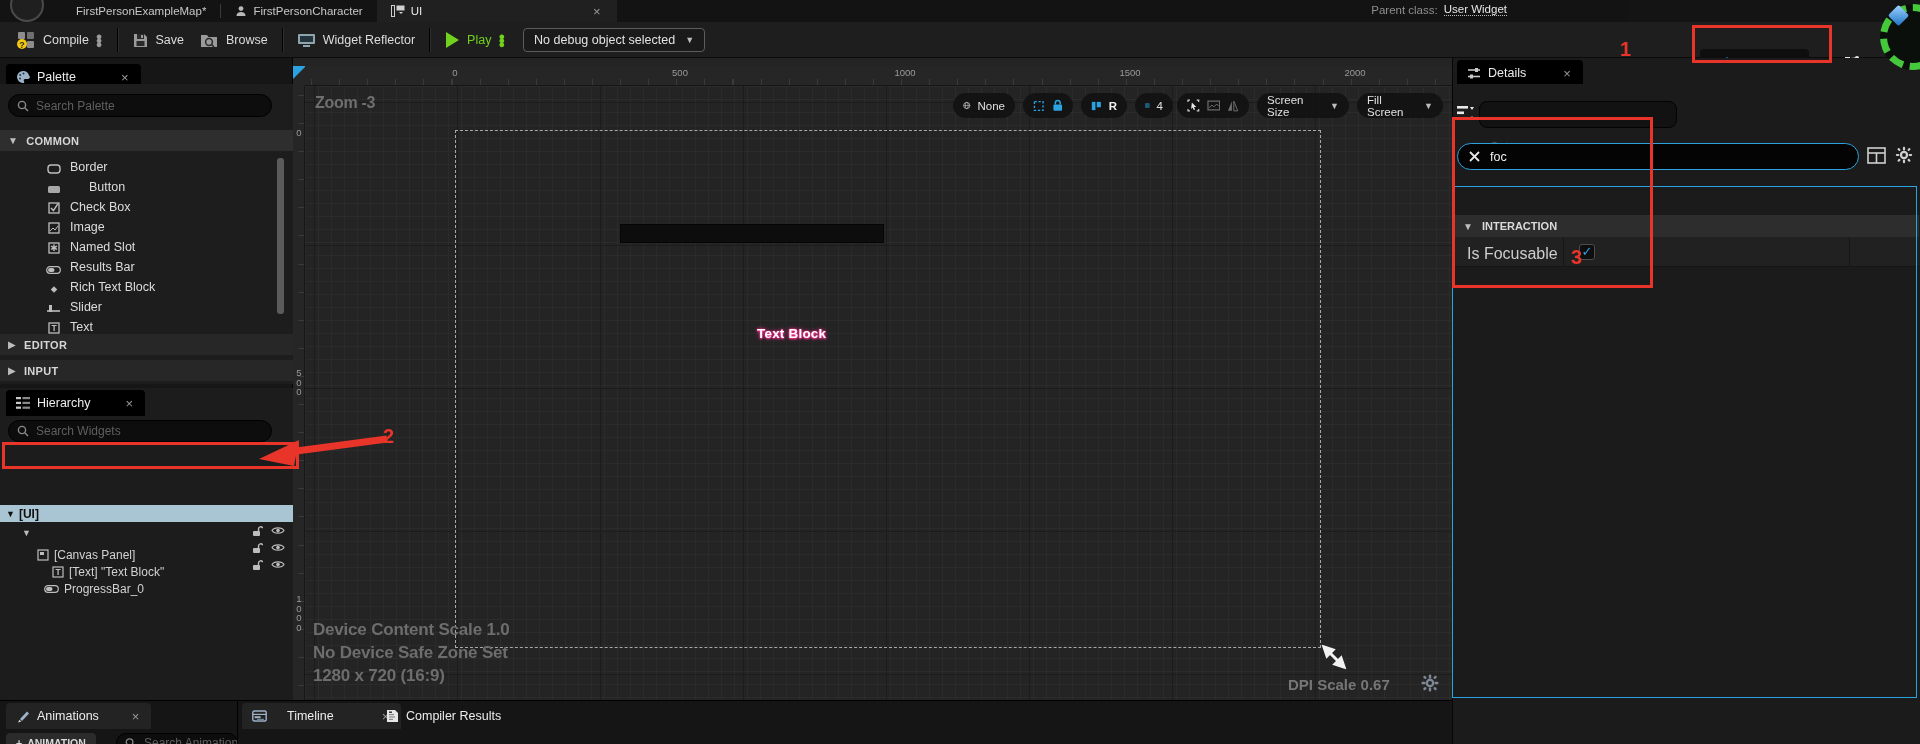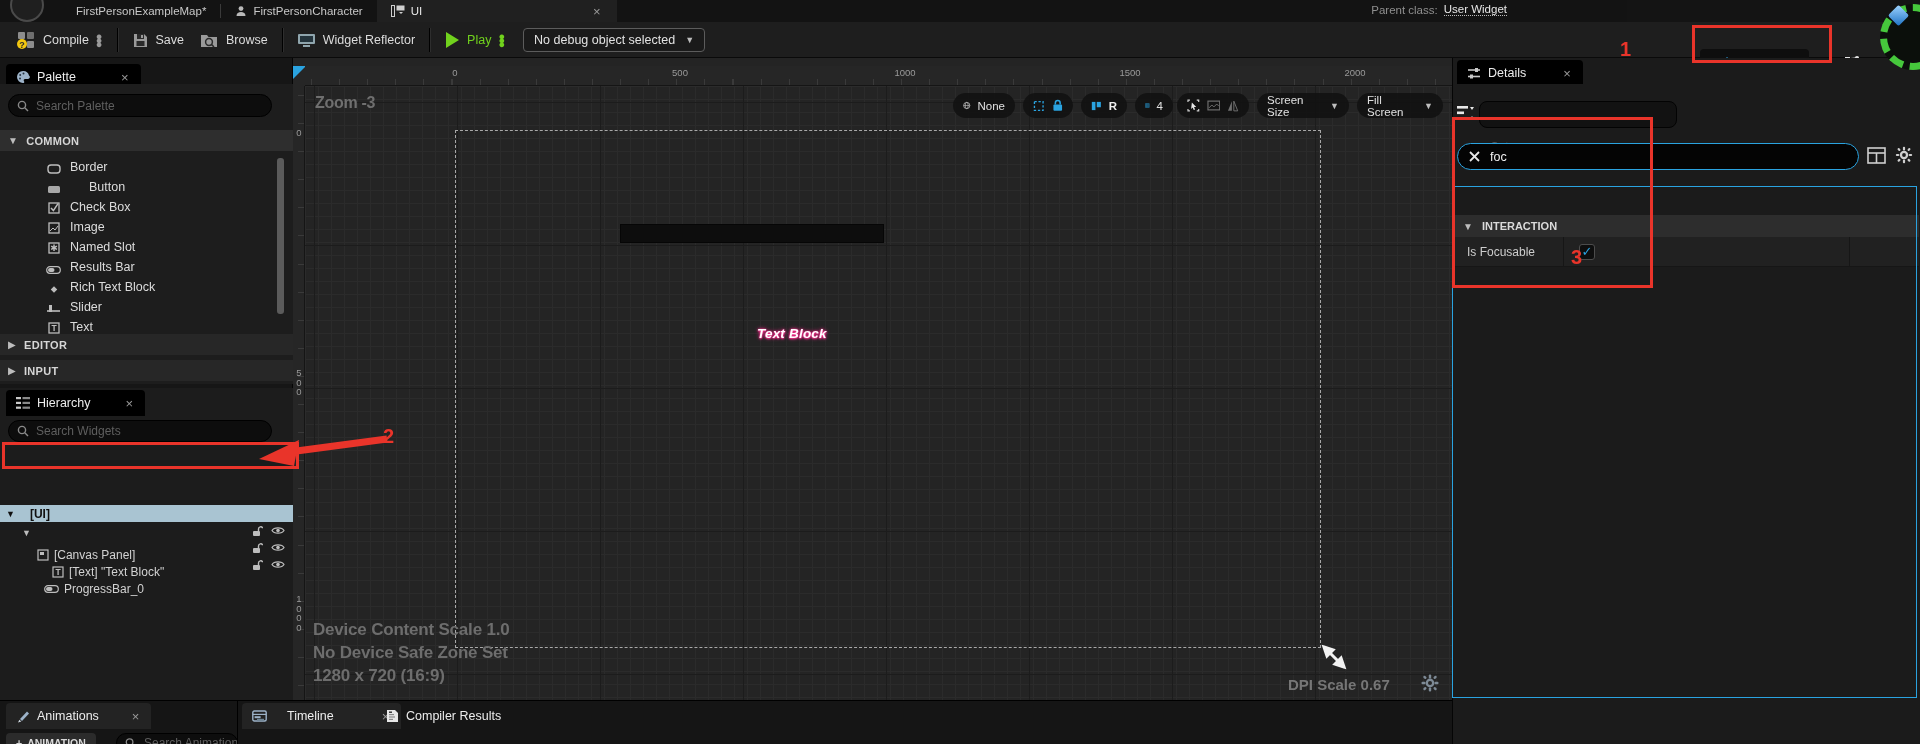--- a/index.html
+++ b/index.html
@@ -70,37 +70,37 @@
       linear-gradient(to bottom,#1c1c1c 1px,transparent 1px),
       linear-gradient(to right,#2b2b2b 1px,transparent 1px),
       linear-gradient(to bottom,#2b2b2b 1px,transparent 1px);
     background-size:143px 143px,143px 143px,13px 13px,13px 13px;
     background-position:9px 0,0 16px,0 0,0 0; }
   #zoomlabel { position:absolute; left:10px; top:8px; font-size:16px; font-weight:bold; color:#6f6f6f; letter-spacing:-0.3px; }
   .cpill { position:absolute; top:7px; height:25px; background:rgba(16,16,16,.85); border-radius:13px; display:flex; align-items:center; gap:7px; padding:0 10px; color:#e0e0e0; font-size:11.5px; }
   #designrect { position:absolute; left:150px; top:44px; width:866px; height:518px; border:1px dashed #a8a8a8; }
   #progresswidget { position:absolute; left:315px; top:138px; width:264px; height:19px; background:#0d0d0d; border:1px solid #060606; }
   #textblockwidget { position:absolute; left:452px; top:240px; font-size:13.5px; font-weight:bold; color:#fff;
-    text-shadow:0 0 2px #ff2d8f, 0 0 4px #ff2d8f, 0 1px 2px #ff2d8f; letter-spacing:0.2px;font-style:italic;}
+    text-shadow:0 0 2px #ff2d8f, 0 0 4px #ff2d8f, 0 1px 2px #ff2d8f; letter-spacing:0.2px;}
   .caninfo { position:absolute; left:8px; font-size:17px; font-weight:bold; color:#6d6d6d; letter-spacing:-0.2px; }
   #dpilabel { position:absolute; left:983px; top:590px; font-size:15px; font-weight:bold; color:#767676; }
   #dpigear { position:absolute; left:1116px; top:588px; }
 
   
   #details { left:1452px; top:58px; width:468px; height:686px; background:#1b1b1b; border-left:1px solid #050505; }
   #detailsbody { position:absolute; left:0; top:26px; width:468px; height:660px; background:#1b1b1b; }
   #catfield { position:absolute; left:26px; top:17px; width:198px; height:27px; background:#121212; border:1px solid #030303; border-radius:8px; }
   #catfield input { width:100%; height:100%; background:transparent; border:0; outline:none; color:#ccc; padding:0 10px; font-size:12px; font-family:inherit;margin-top:32px;}
   #catfield input::placeholder { color:#565656; }
   #detsearch { position:absolute; left:4px; top:59px; width:402px; height:27px; background:#040404; border:1.5px solid #2aa3e0; border-radius:14px; display:flex; align-items:center; gap:9px; padding:0 10px; }
   #detsearch input { flex:1; background:transparent; border:0; outline:none; color:#efefef; font-size:12.5px; font-family:inherit;}
   #interhead { position:absolute; left:0; top:131px; width:466px; height:22px; background:#2d2d2d; display:flex; align-items:center; gap:9px; padding-left:10px; font-weight:bold; font-size:11px; color:#dadada;}
   #focusrow { position:absolute; left:0; top:153px; width:466px; height:30px; background:#212121; border-bottom:1px solid #161616; }
   #focusrow .vdiv { position:absolute; top:0; width:1px; height:30px; background:#161616; }
-  #focuslabel { position:absolute; left:14px; top:8px; font-size:12px; color:#cdcdcd; }
+  #focuslabel { position:absolute; left:14px; top:8px; font-size:16px; color:#cdcdcd; }
   #checkbox { position:absolute; left:126px; top:7px; width:16px; height:16px; background:#0e0e0e; border:1px solid #4c4c4c; border-radius:3px; color:#2aa3e0; font-size:13px; font-weight:bold; line-height:14px; text-align:center; }
   #bluerect { left:1452px; top:186px; width:465px; height:512px; border:1.5px solid #2aa3e0; z-index:30; pointer-events:none; }
 
   
   #bottomdock { left:0; top:700px; width:1452px; height:44px; background:#151515; border-top:1px solid #000; }
   #animbtn { position:absolute; left:6px; top:32px; height:20px; background:#2b2b2b; border-radius:4px 4px 0 0; display:flex; align-items:center; gap:5px; padding:0 10px; font-size:10.5px; font-weight:bold; color:#d8d8d8;}
   #animsearch { position:absolute; left:116px; top:32px; width:122px; height:20px; }
   #dockdiv { position:absolute; left:237px; top:0; width:1px; height:44px; background:#000; }
 
   
@@ -351,21 +351,21 @@
       <div class="searchpill" style="left:8px; top:32px; width:264px; height:22px;">
         <svg class="mag" width="12" height="12" viewBox="0 0 12 12">
             <circle cx="5" cy="5" r="3.6" fill="none" stroke="#8a8a8a" stroke-width="1.4"></circle>
             <line x1="7.8" y1="7.8" x2="11" y2="11" stroke="#8a8a8a" stroke-width="1.4"></line>
           </svg>
         <input type="text" placeholder="Search Widgets" style="">
       </div>
 
       <div class="hrow" style="top:117px; background:#a9c4d2; color:#101010; font-weight:bold;">
         <span style="margin-left:6px; font-size:9px; color:#101010;">▼</span>
-        <span style="margin-left:15px;">[UI]</span>
+        <span style="margin-left:4px;">[UI]</span>
       </div>
       <div class="hrow" style="top:136px;">
         <span style="margin-left:22px; font-size:9px; color:#bdbdbd;">▼</span>
         <span class="hico" style="margin-left:6px;">
           <svg width="12" height="12" viewBox="0 0 12 12">
               <rect x="1" y="1" width="10" height="10" fill="none" stroke="#bdbdbd" stroke-width="1.2"></rect>
               <rect x="3" y="3" width="4" height="3" fill="#bdbdbd"></rect>
             </svg>
           <span>[Canvas Panel]</span>
         </span>

